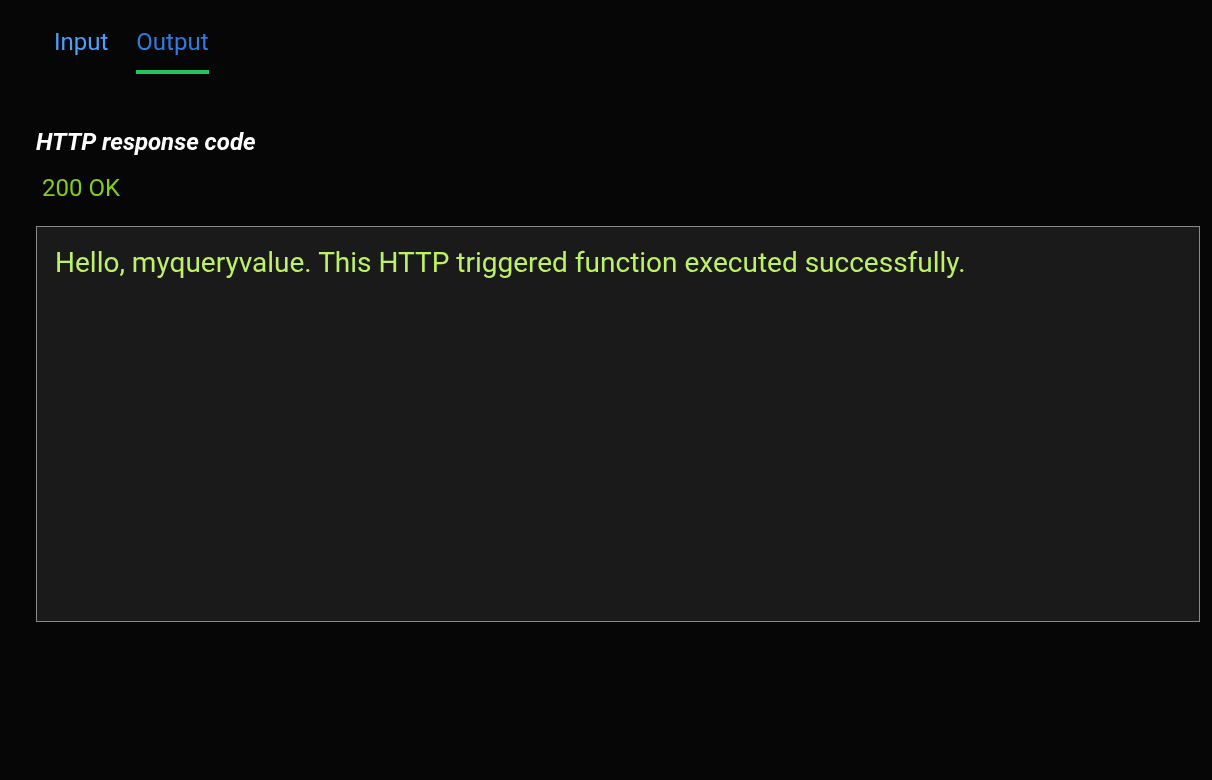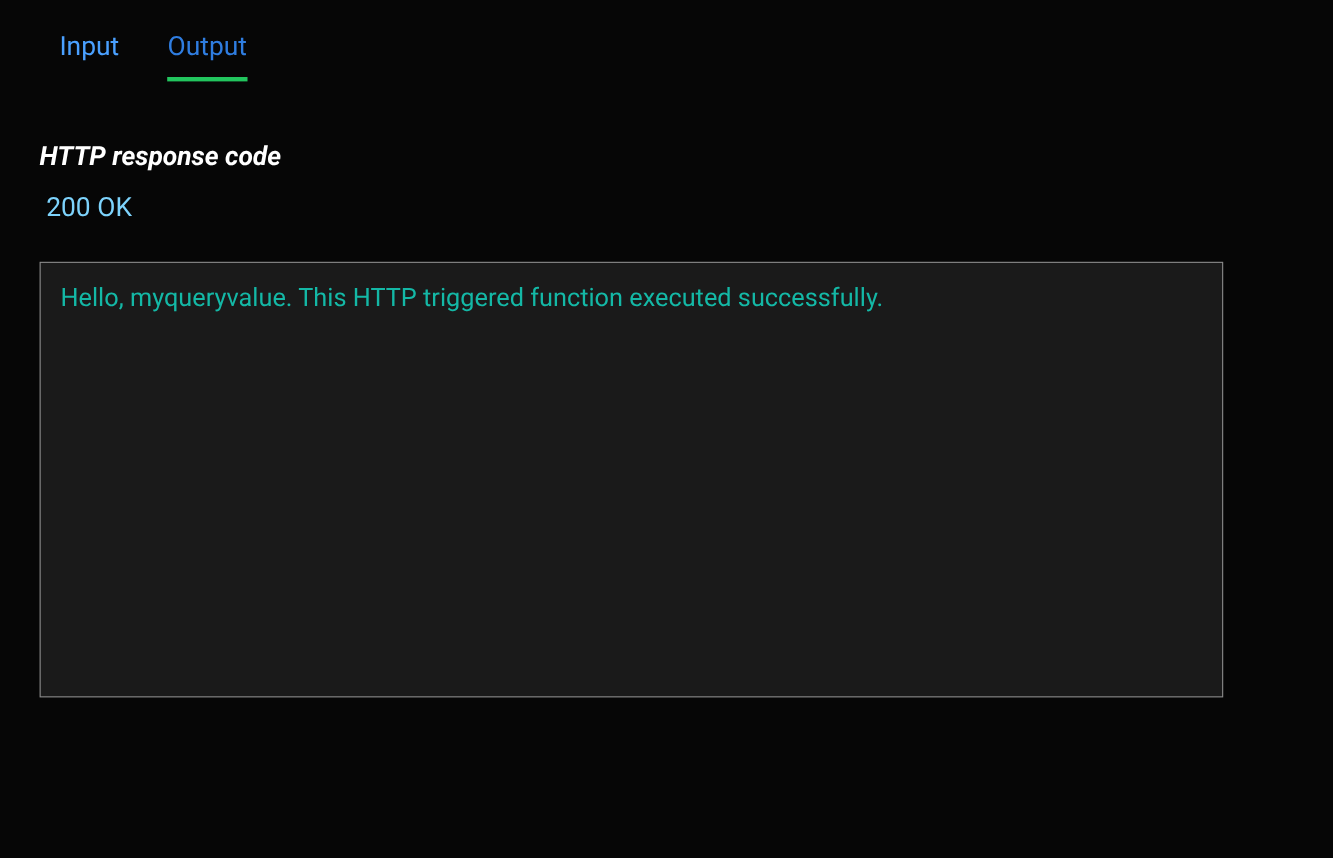--- a/index.html
+++ b/index.html
@@ -13,21 +13,21 @@
     font-family: "Segoe UI", -apple-system, BlinkMacSystemFont, Roboto, "Helvetica Neue", Arial, sans-serif;
     width: 1212px;
     height: 780px;
     overflow: hidden;
   }
   .container {
     padding: 28px 36px 0 36px;
   }
   .tabs {
     display: flex;
-    gap: 44px;
+    gap: 28px;
     padding-left: 18px;
     margin-bottom: 54px;
   }
   .tab {
     font-size: 24px;
     font-weight: 400;
     color: #4aa0ff;
     padding-bottom: 14px;
     cursor: pointer;
     border-bottom: 4px solid transparent;
@@ -41,33 +41,33 @@
     font-size: 24px;
     font-weight: 700;
     color: #ffffff;
     margin-bottom: 18px;
     padding-left: 0;
     font-style: italic;
   }
   .code-value {
     font-size: 24px;
     font-weight: 400;
-    color: #7dd3fc;
-    margin-bottom: 36px;
+    color: #84cc16;
+    margin-bottom: 24px;
     padding-left: 6px;
   }
   .content-box {
-    width: 1076px;
+    width: 1164px;
     height: 396px;
     background-color: #1a1a1a;
     border: 1px solid #8a8a8a;
     padding: 16px 18px;
-    font-size: 23px;
+    font-size: 28px;
     font-weight: 400;
-    color: #14b8a6;
+    color: #bef264;
     resize: none;
     outline: none;
     font-family: inherit;
     line-height: 1.4;
   }
 </style>
 </head>
 <body>
 
 <div class="container">

